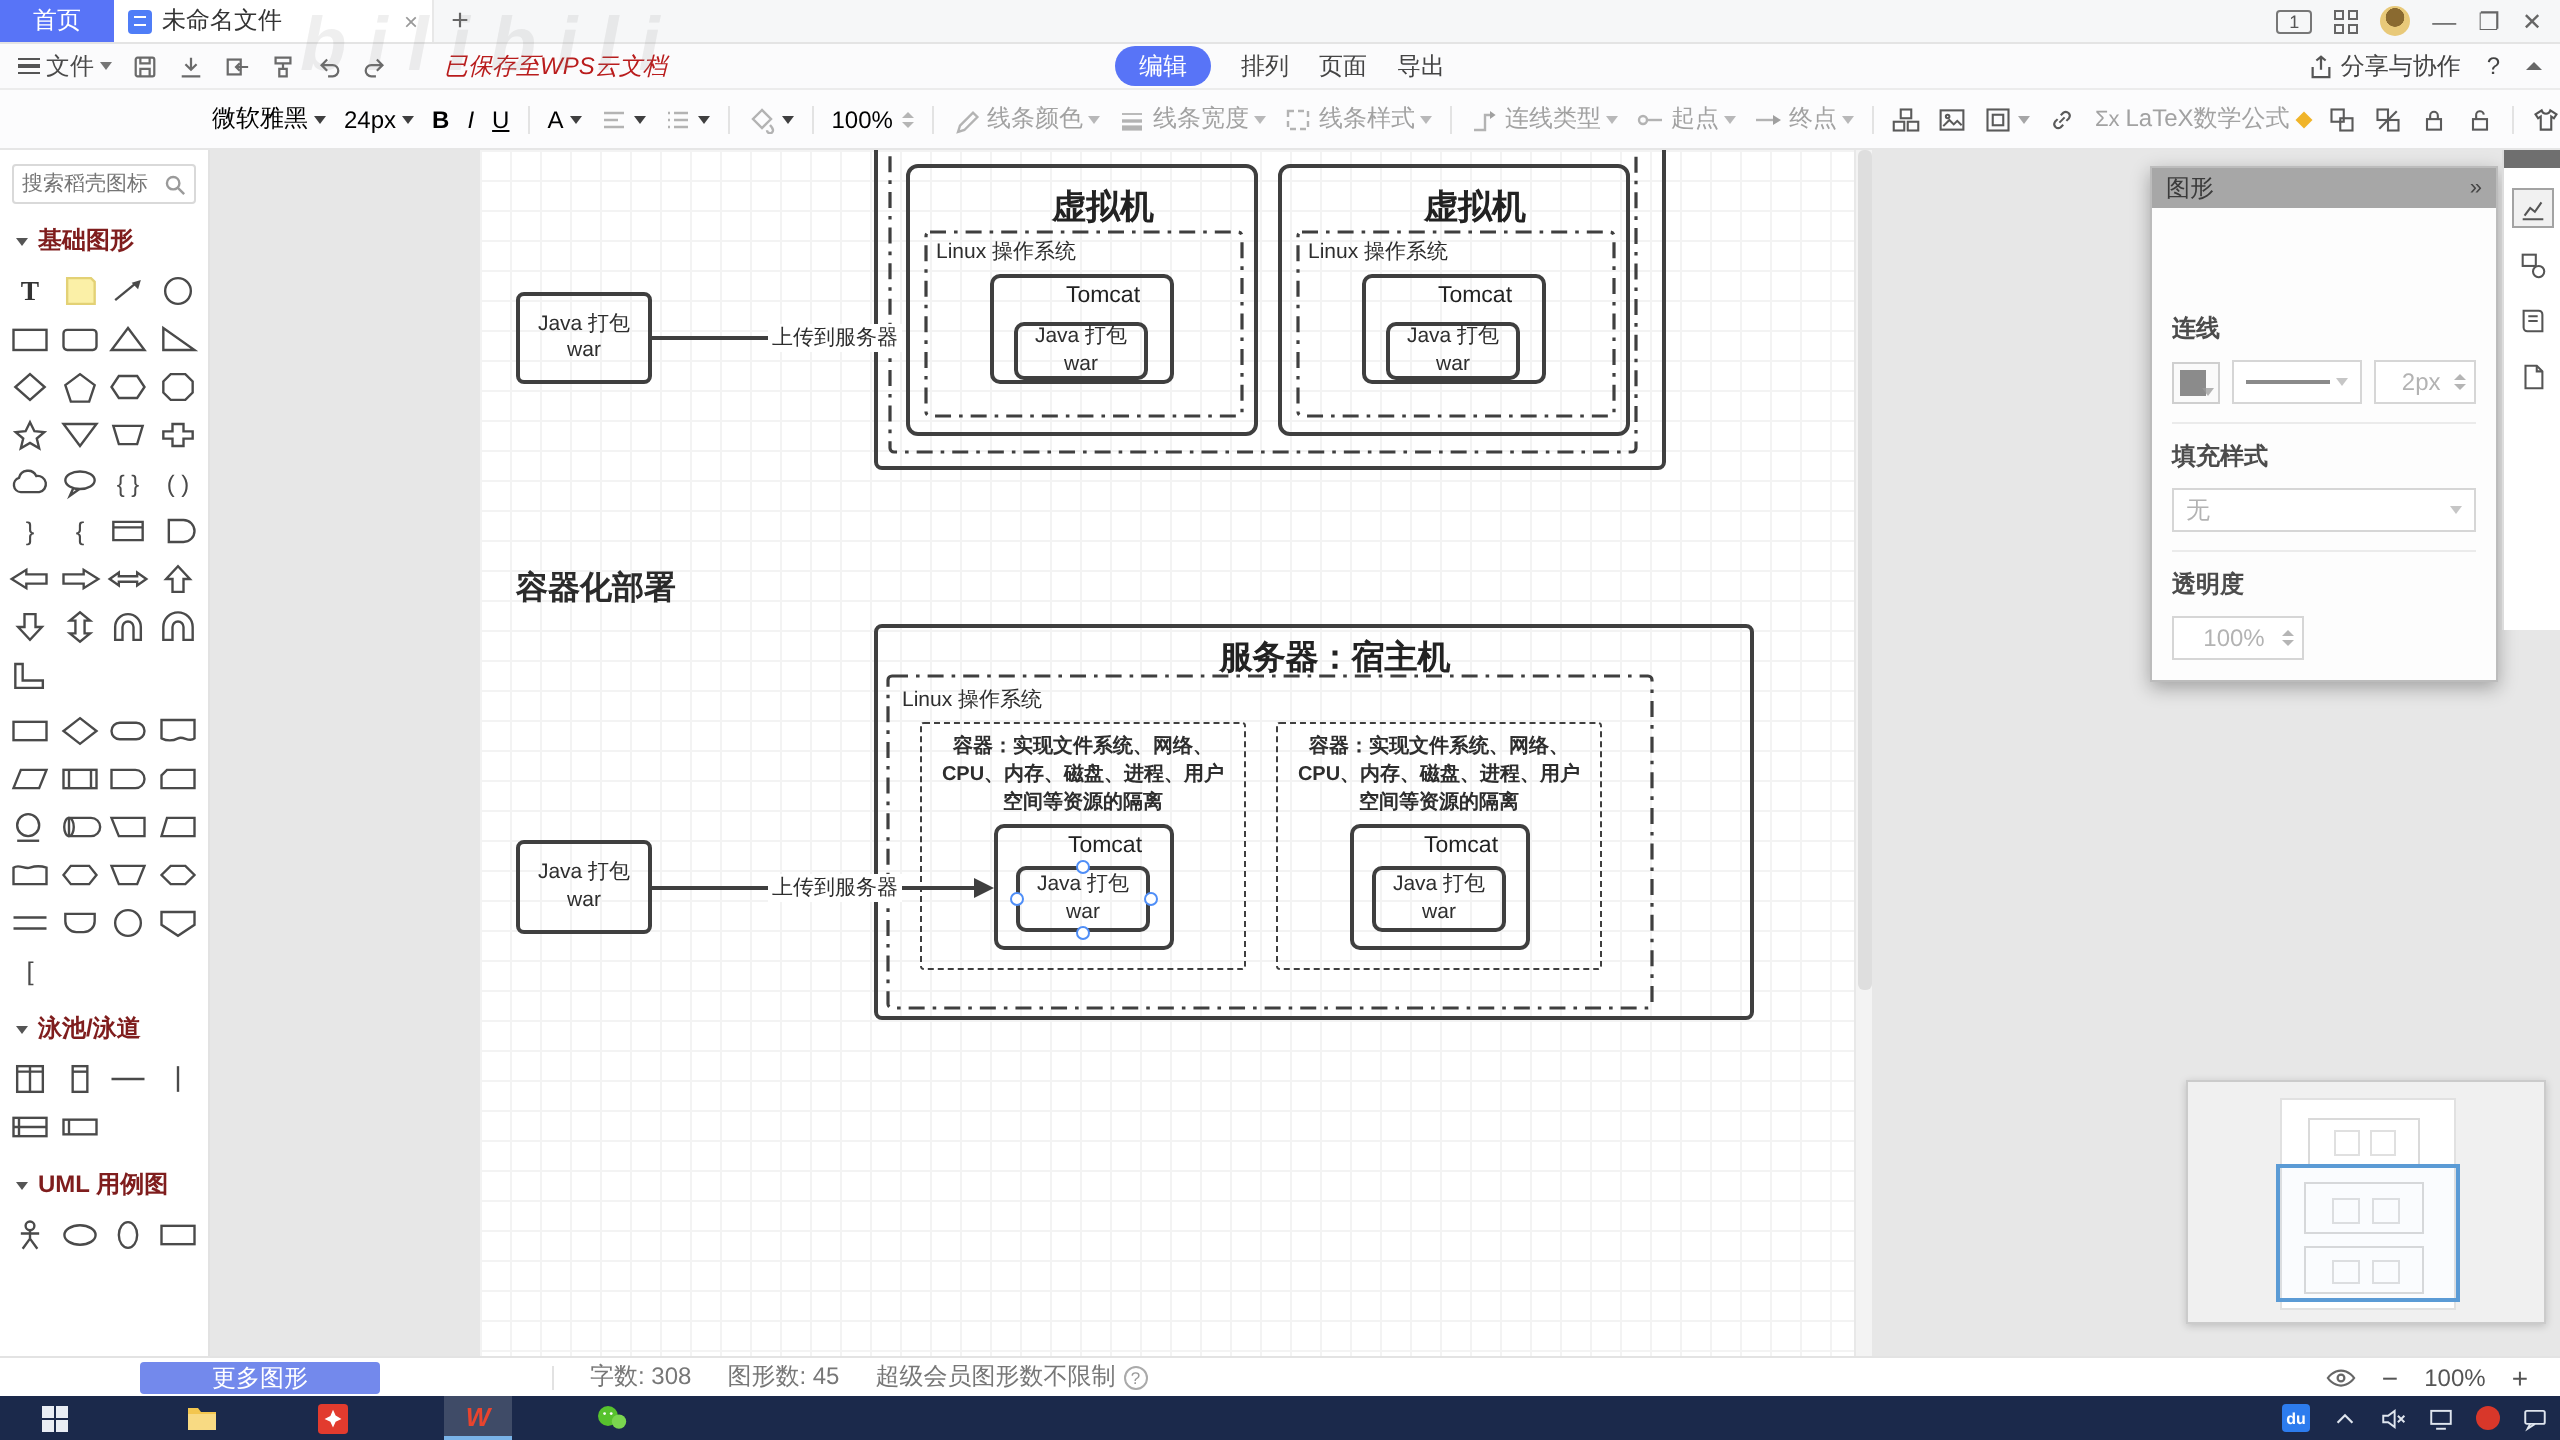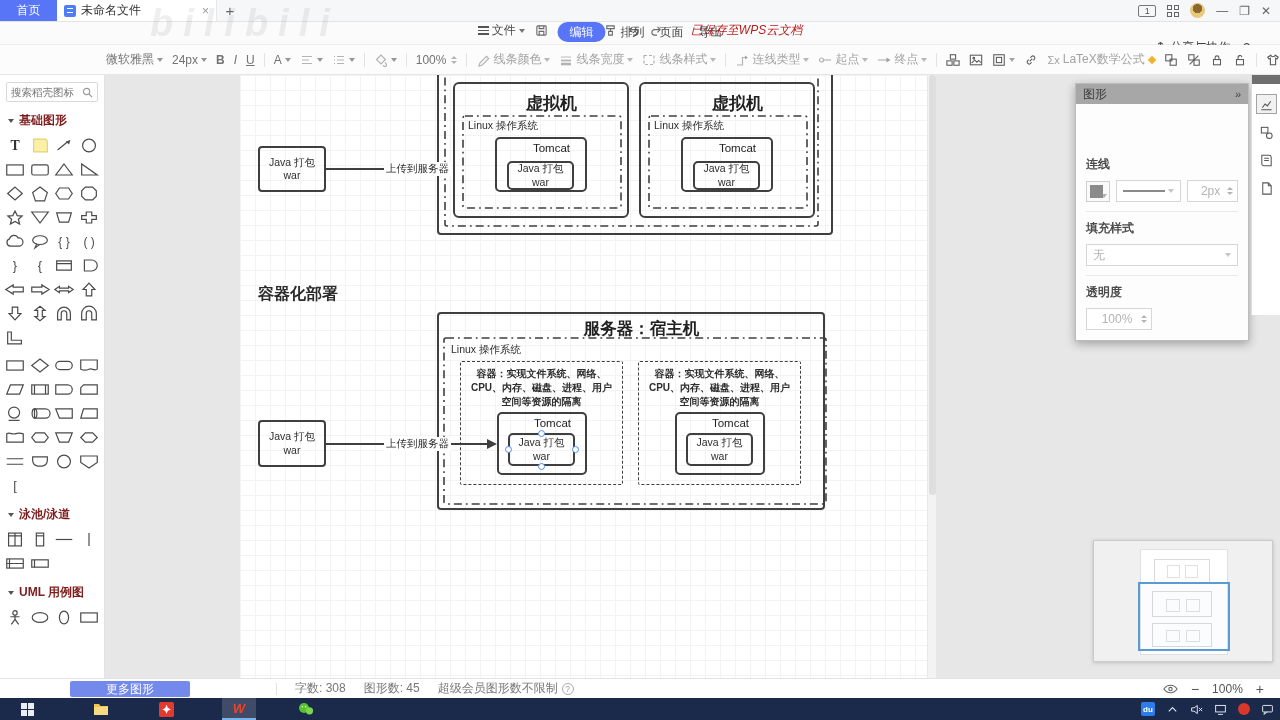--- a/index.html
+++ b/index.html
@@ -23,40 +23,40 @@
   .winbadge { width:18px; height:12px; border:1px solid #777; border-radius:2px; font-size:9px;
               display:flex; align-items:center; justify-content:center; color:#555; }
   .gridico { display:grid; grid-template-columns:5px 5px; gap:2px; }
   .gridico i { width:5px; height:5px; border:1px solid #666; display:block; }
   .avatar { width:15px; height:15px; border-radius:50%;
             background:radial-gradient(circle at 50% 38%, #8a6a30 0 38%, #e8c979 40% 100%); }
   .winbtn { font-size:12px; color:#666; line-height:1; }
 
   
   #menubar { height:23px; background:#fbfbfc; border-bottom:1px solid #ececec;
-             display:flex; align-items:center; padding:0 9px; position:relative; z-index:60;flex-direction:column; }
+             display:flex; align-items:center; padding:0 9px; position:relative; z-index:60; }
   .mb-left { display:flex; align-items:center; gap:10px; color:#4a4a4a; }
   .hamb { display:inline-block; width:11px; }
   .hamb i { display:block; height:1.4px; background:#555; margin:2px 0; }
   .mico svg { width:13px; height:13px; stroke:#6a6a6a; fill:none; stroke-width:1.2; display:block; }
   .saved { color:#b91c1c; margin-left:18px;font-style:italic; }
   .mode-tabs { position:absolute; left:50%; transform:translateX(-50%); display:flex; gap:15px;
                align-items:center; color:#444; }
   .mode-tab.active { background:#5874f7; color:#fff; border-radius:10px; padding:1.5px 12px; }
   .mb-right { margin-left:auto; display:flex; align-items:center; gap:13px; color:#444; }
   .caret { display:inline-block; width:0; height:0; border-left:3.5px solid transparent;
            border-right:3.5px solid transparent; border-top:4px solid currentColor; opacity:.75; }
   .upcaret { display:inline-block; width:0; height:0; border-left:4px solid transparent;
              border-right:4px solid transparent; border-bottom:4.5px solid #666; }
 
   
   #toolbar { height:30px; background:#fcfcfd; border-bottom:1px solid #e6e6e6; display:flex;
              align-items:center; padding-left:106px; gap:9px; white-space:nowrap; position:relative; z-index:60; }
   .tbi { display:inline-flex; align-items:center; gap:3px; }
-  .dis { color:#737373; }
+  .dis { color:#000000; }
   .semi { color:#a2a2a2; }
   .semi svg, .dis svg { stroke:#b3b3b3; }
   .tbi svg { width:14px; height:14px; fill:none; stroke-width:1.2; display:block; }
   .dark svg { stroke:#5a5a5a; }
   .vsep { width:1px; height:14px; background:#e3e3e3; flex:none; }
   .stepper { display:inline-flex; flex-direction:column; gap:2px; margin-left:2px; }
   .stepper i { width:0; height:0; border-left:3px solid transparent; border-right:3px solid transparent; }
   .stepper .up { border-bottom:3.5px solid #b5b5b5; }
   .stepper .dn { border-top:3.5px solid #b5b5b5; }
   .golddot { width:6px; height:6px; background:#f0b429; transform:rotate(45deg); display:inline-block; margin-left:1px; }
@@ -839,21 +839,21 @@
     </div>
 
     <div class="solid2" style="left:153px;top:71px;width:68px;height:46px;">
       <div class="jtext">Java 打包 war</div>
     </div>
     <div class="cline" style="left:221px;top:93px;width:112px;"></div>
     <div class="clabel" style="left:279px;top:87px;">上传到服务器</div>
 
     <div class="heading" style="left:153px;top:209px;">容器化部署</div>
 
-    <div class="solid2" style="left:332px;top:237px;width:388px;height:198px;">
+    <div class="solid2" style="left:332px;top:237px;width:440px;height:198px;">
       <div class="dtitle" style="top:4px;font-size:16.5px;">服务器：宿主机</div>
     </div>
     <div class="dashdot" style="left:338px;top:262px;width:384px;height:168px;">
         <svg width="384" height="168">
           <rect x="1" y="1" width="382" height="166" rx="2" fill="none" stroke="#3f3f3f" stroke-width="1.6" stroke-dasharray="8 4 1.8 4"></rect>
         </svg>
       <div class="dlabel" style="left:8px;top:6px;">Linux 操作系统</div>
     </div>
 
     <div class="dashed-box" style="left:355px;top:286px;width:163px;height:124px;">

